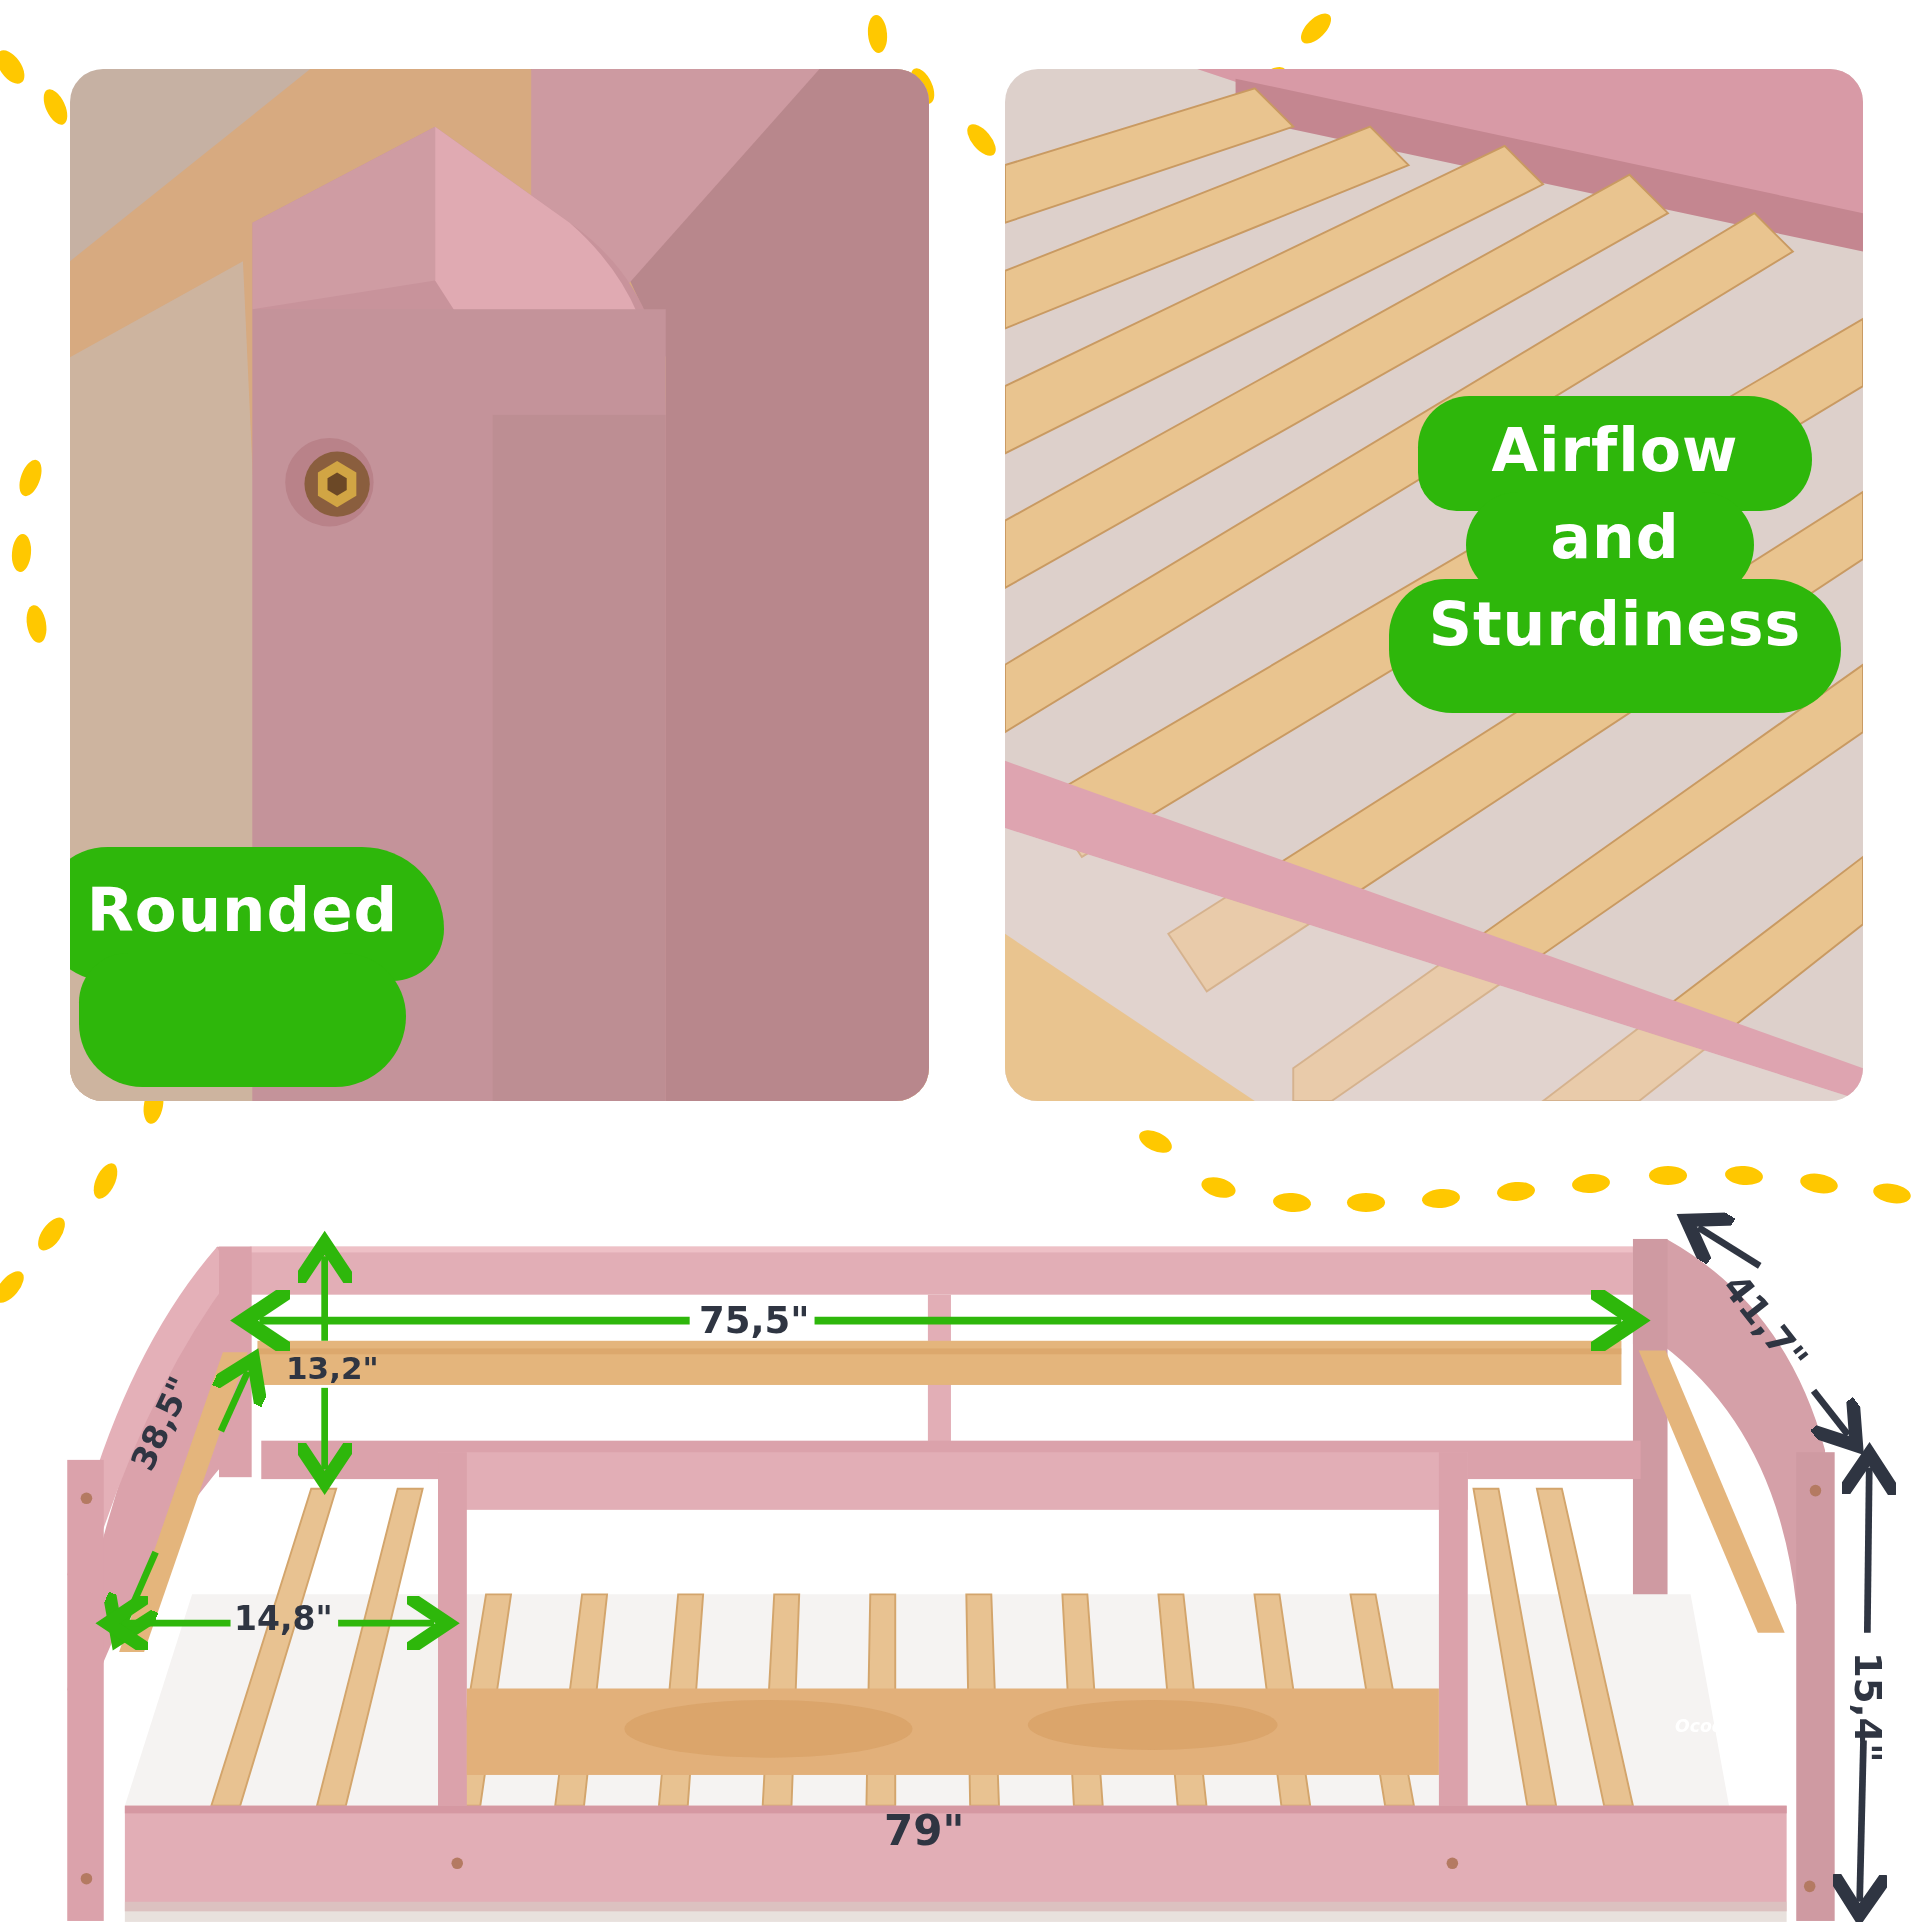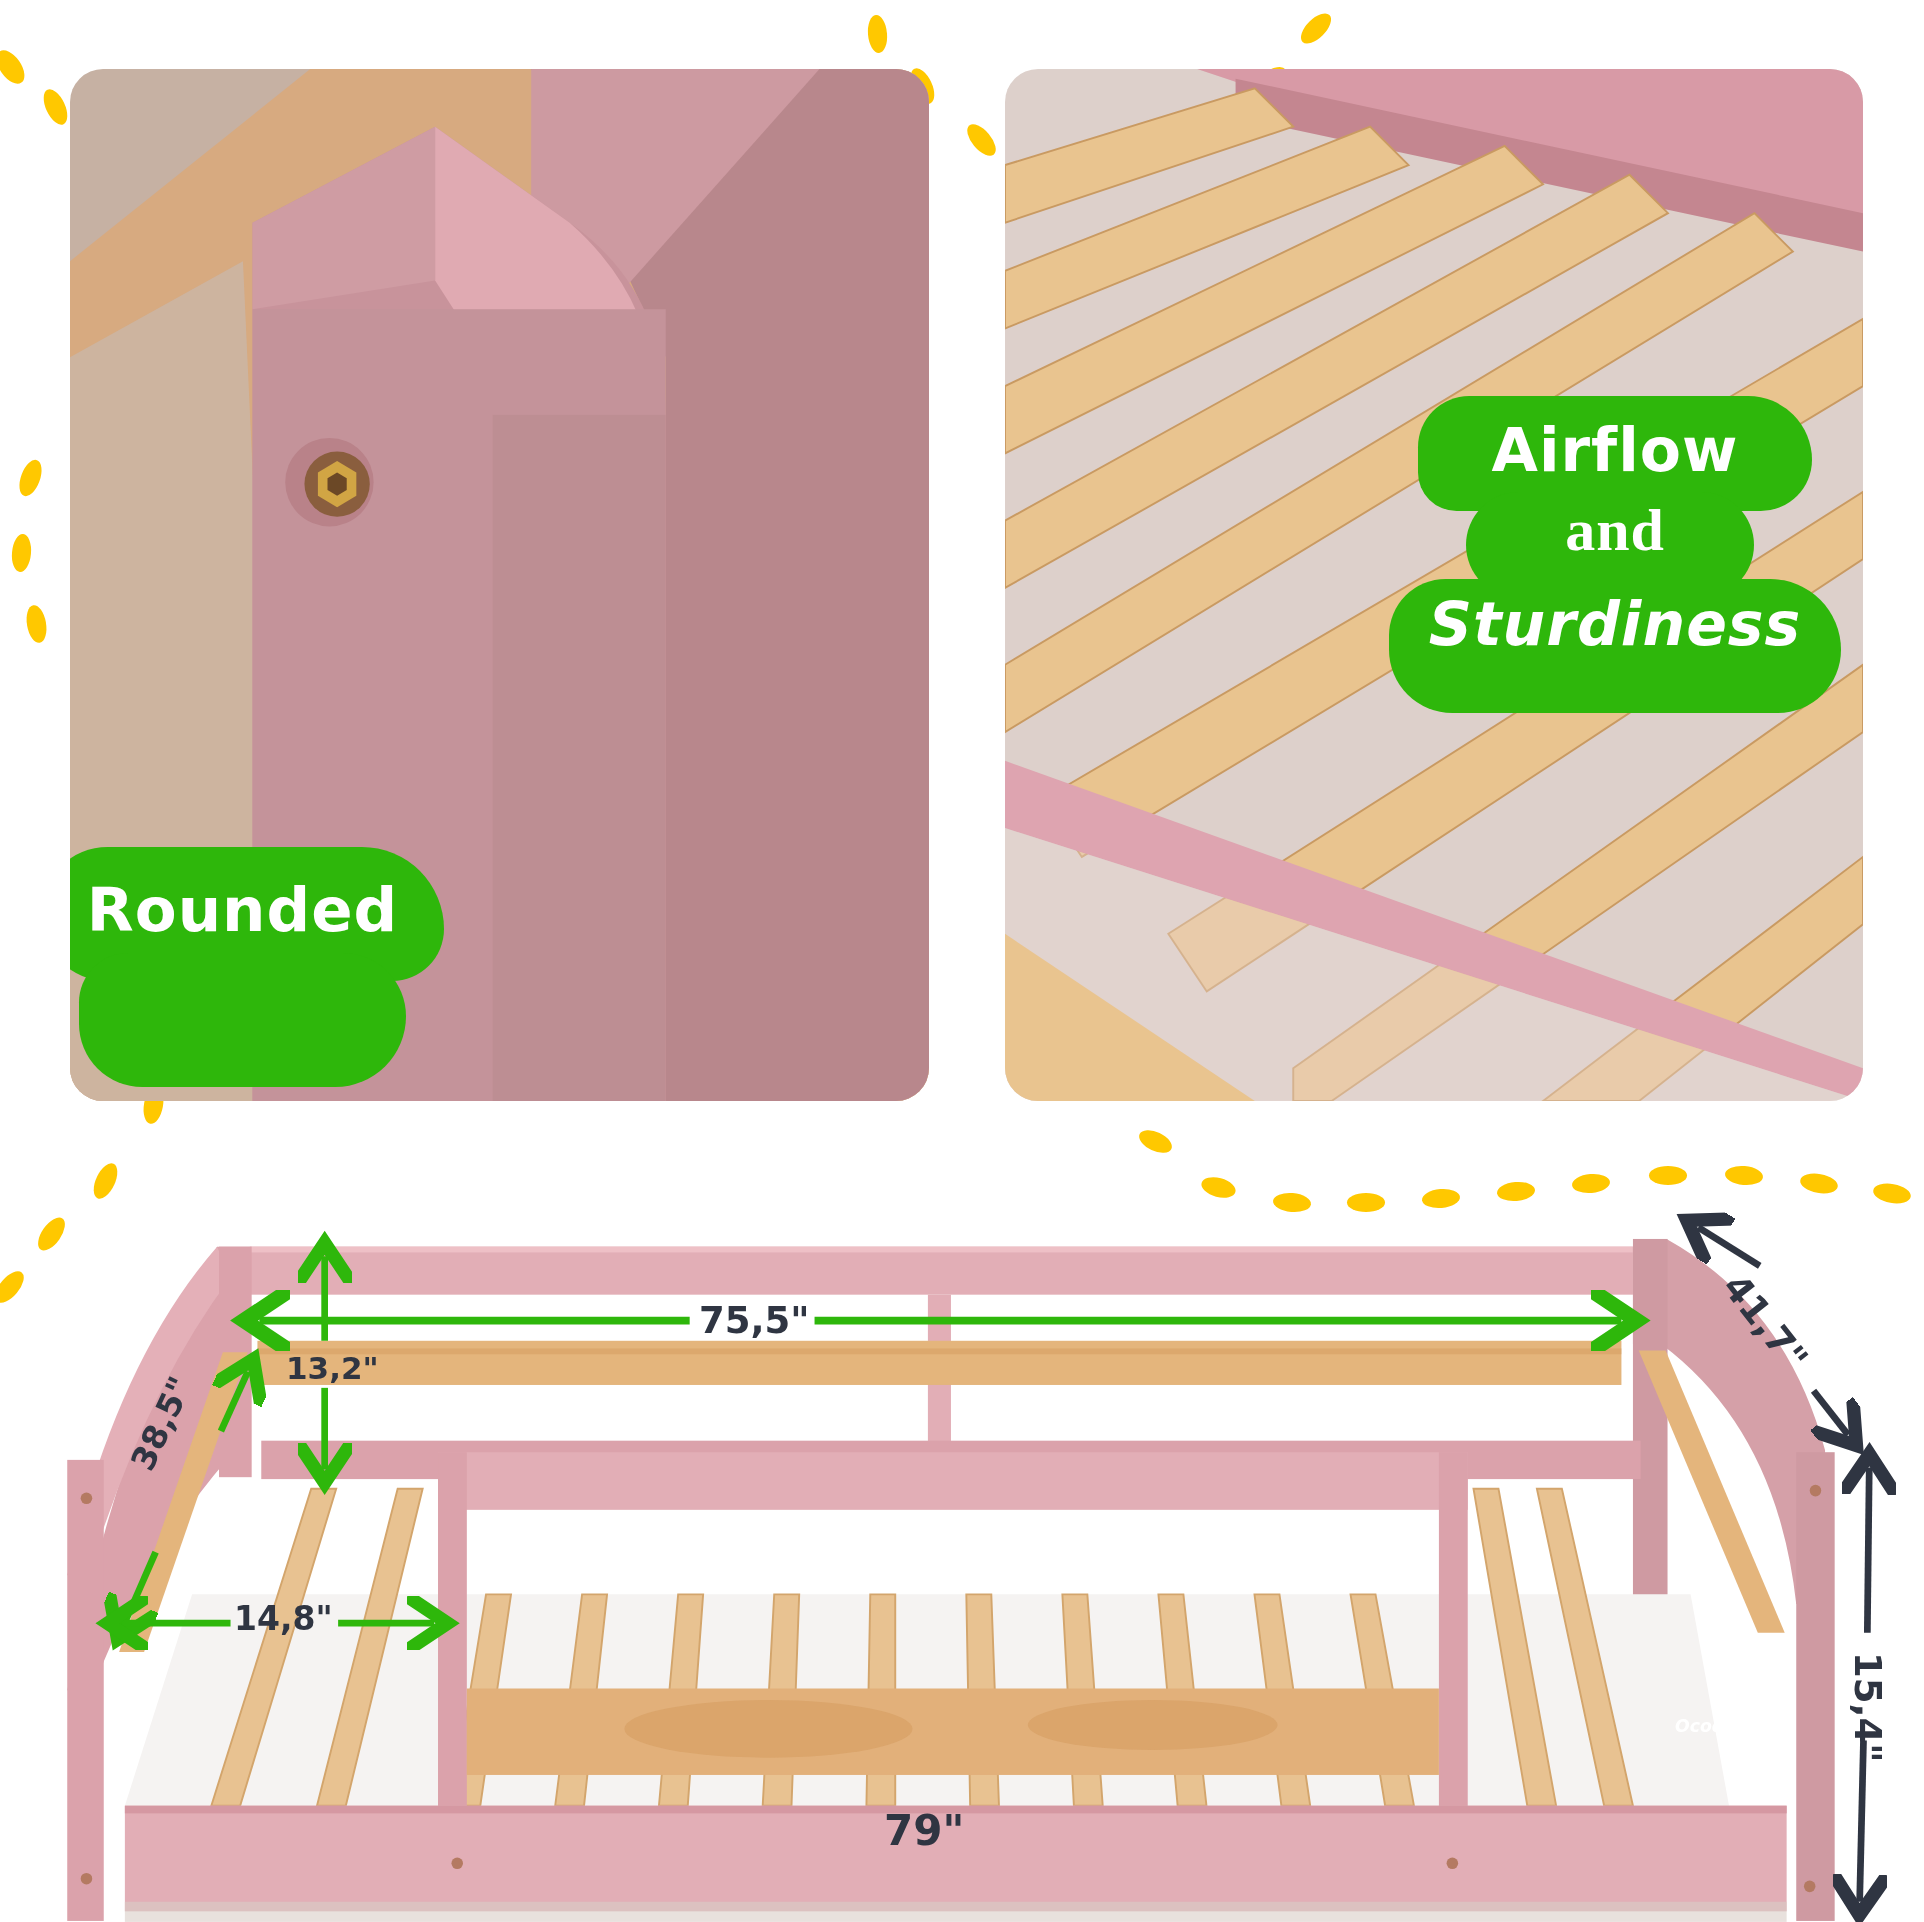--- a/index.html
+++ b/index.html
@@ -102,22 +102,22 @@
     <polygon points="0,720 893,1040 893,1074 0,790" fill="#dea4b0"></polygon>
     <polygon points="0,790 893,1074 0,1074" fill="#e8d8d2" opacity="0.4"></polygon>
     <polygon points="0,900 260,1074 0,1074" fill="#e9c48f"></polygon>
   </svg>
   <div class="badge" style="left:384px;top:327px;width:452px;height:317px;">
     <div class="blob" style="left:29px;top:0;width:394px;height:115px;border-radius:77px 96px 77px 58px;"></div>
     <div class="blob" style="left:77px;top:96px;width:288px;height:106px;border-radius:58px;"></div>
     <div class="blob" style="left:0;top:183px;width:452px;height:134px;border-radius:77px 96px 86px 86px;"></div>
     <div class="txt" style="padding-top:21px;font-size:60px;">
       <div>Airflow</div>
-      <div style="margin-top:13px;font-family:Liberation Serif, serif;">and</div>
-      <div style="margin-top:27px;font-style:italic;">Sturdiness</div>
+      <div style="margin-top:20px;">and</div>
+      <div style="margin-top:20px;">Sturdiness</div>
     </div>
   </div>
 </div>
 
 <svg id="bed-illus" width="1924" height="808" viewBox="0 0 2003 841">
   <defs>
     <marker id="gArrow" markerWidth="8" markerHeight="8" refX="4" refY="4" orient="auto-start-reverse">
       <path d="M0,0 L6,4 L0,8" fill="none" stroke="#2eb70b" stroke-width="2"></path>
     </marker>
     <marker id="dArrow" markerWidth="8" markerHeight="8" refX="4" refY="4" orient="auto-start-reverse">

